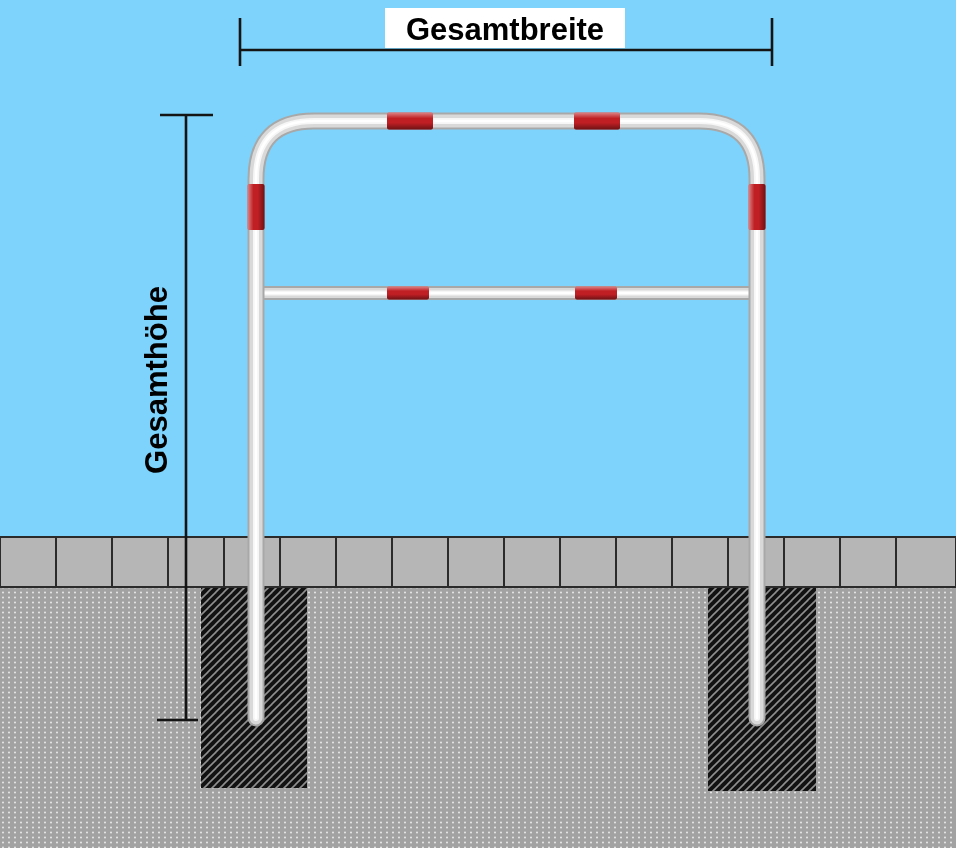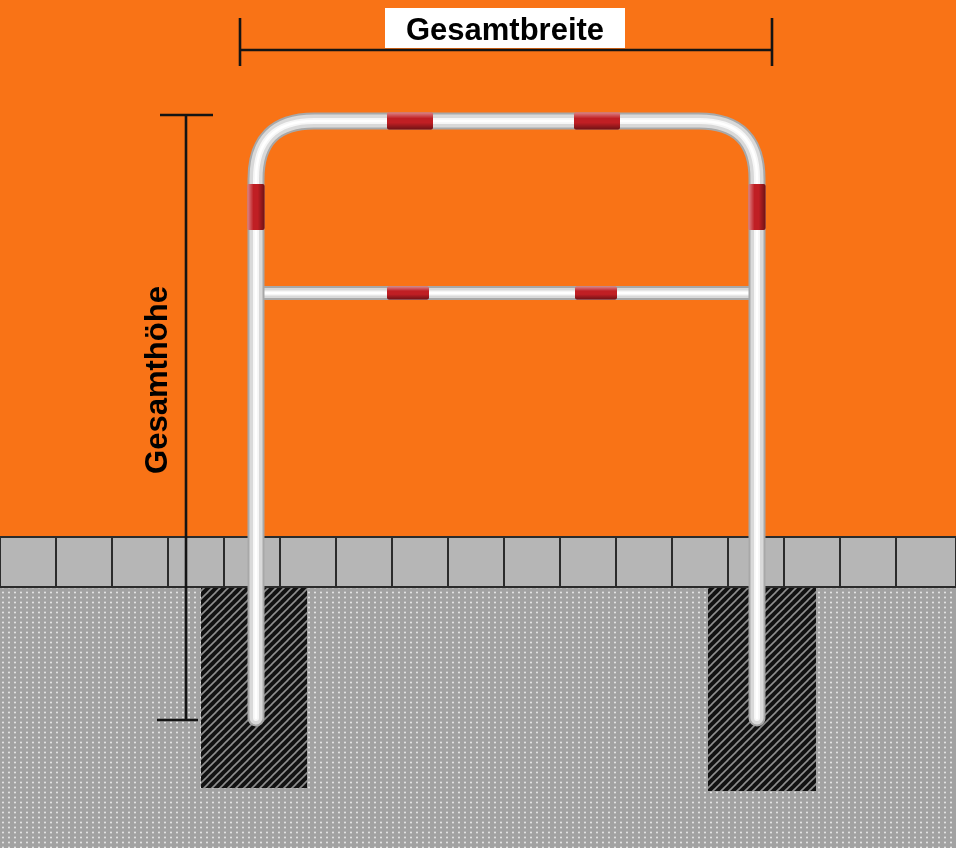--- a/index.html
+++ b/index.html
@@ -4,21 +4,21 @@
 <style>
   html, body {
     margin: 0;
     padding: 0;
     background: #ffffff;
     width: 956px;
     height: 848px;
     overflow: hidden;
     font-family: "Liberation Sans", sans-serif;
   }
-  .stage { position: relative; width: 956px; height: 600px; background: #f97316; }
+  .stage { position: relative; width: 956px; height: 600px; background: #7dd3fc; }
   svg { display: block; }
   .dim-line { stroke: #141414; stroke-width: 2.6; fill: none; }
   .dim-label {
     font-family: "Liberation Sans", sans-serif;
     font-size: 31px;
     font-weight: 700;
     fill: #000000;
   }
   .pave-sep { stroke: #2b2b2b; stroke-width: 2; }
 </style>

